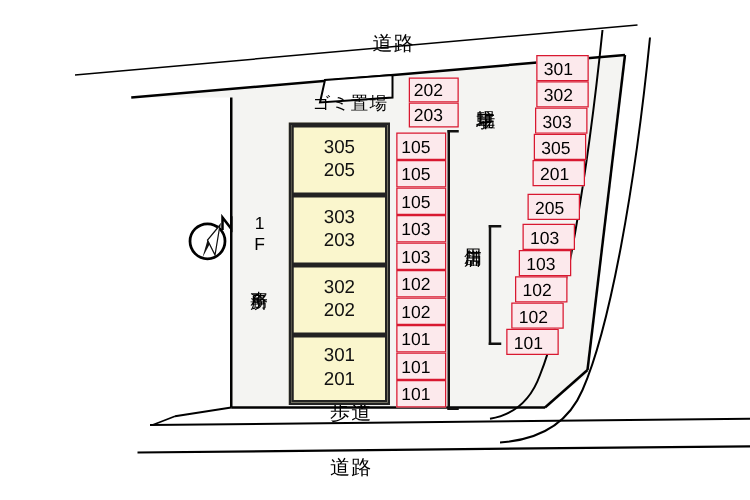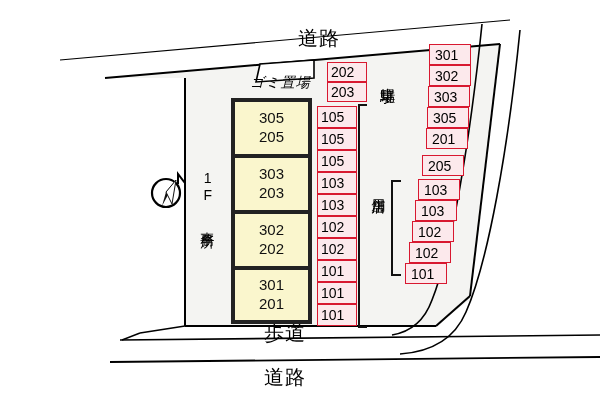--- a/index.html
+++ b/index.html
@@ -22,21 +22,21 @@
     position: absolute;
     left: 0;
     top: 0;
     width: 600px;
     height: 400px;
   }
 
   
   .road-label {
     position: absolute;
-    font-size: 20px;
+    font-size: 16px;
     color: #000000;
     letter-spacing: 1px;
     white-space: nowrap;
   }
 
   
   .vlabel {
     position: absolute;
     writing-mode: vertical-rl;
     text-orientation: upright;
@@ -135,21 +135,21 @@
     <line x1="140" y1="333" x2="122" y2="340" stroke="#000000" stroke-width="1.4"></line>
   </svg>
 
   <div class="road-label" style="left:298px; top:25px;">道路</div>
   <div class="road-label" style="left:264px; top:320px;">歩道</div>
   <div class="road-label" style="left:264px; top:364px;">道路</div>
 
   <svg class="gomi-box" style="left:252px; top:58px; width:70px; height:26px;" viewBox="0 0 70 26">
     <path d="M 4,24 L 8,6 L 62,2 L 62,20 Z" fill="#ffffff" stroke="#000000" stroke-width="1.6"></path>
   </svg>
-  <div class="road-label" style="left:250px; top:74px; font-size:14px;font-style:italic;">ゴミ置場</div>
+  <div class="road-label" style="left:250px; top:74px; font-size:14px;">ゴミ置場</div>
 
   <svg class="compass" style="left:148px; top:168px; width:46px; height:44px;" viewBox="0 0 46 44">
     <circle cx="18" cy="25" r="14" fill="#ffffff" stroke="#000000" stroke-width="2.2"></circle>
     <path d="M 28,12 L 14,38 L 18,24 Z" fill="#111111"></path>
     <path d="M 28,12 L 18,24 L 24,36 Z" fill="#ffffff" stroke="#111111" stroke-width="1"></path>
     <path d="M 30,16 L 30,6 L 37,15 L 37,5" fill="none" stroke="#000000" stroke-width="2"></path>
   </svg>
 
   <div class="vlabel" style="left:200px; top:170px; font-size:14px; letter-spacing:1px;">1F
 事務所</div>

